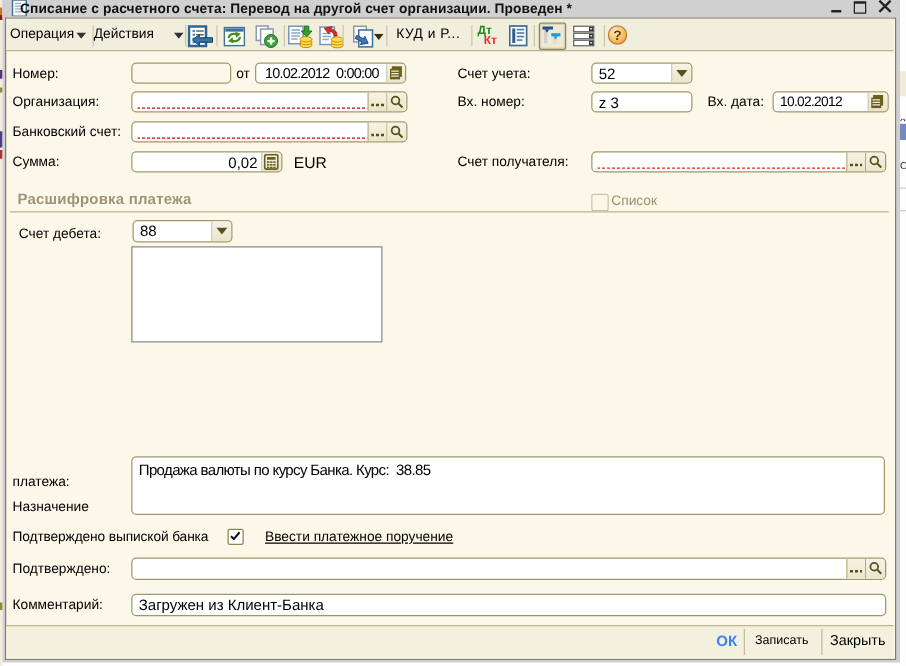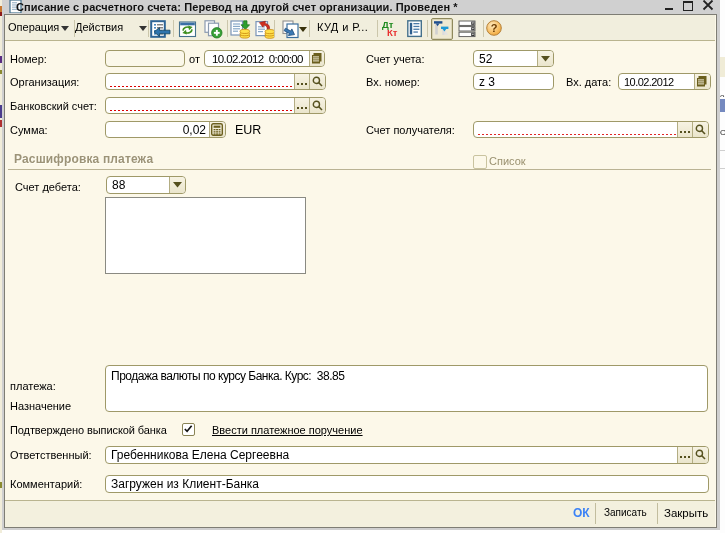--- a/index.html
+++ b/index.html
@@ -336,23 +336,22 @@
 </div>
 
 <div class="lbl" style="left:10px;top:424px;font-size:11px;letter-spacing:-0.1px;">Подтверждено выпиской банка</div>
 <div class="abs" style="left:182px;top:423px;width:11px;height:11px;border:1px solid #8a8456;border-radius:2px;background:#fff;">
   <svg width="10" height="10" viewBox="0 0 11 11" style="position:absolute;left:0px;top:0px;">
     <path d="M2 5.5 L4.5 8 L9.5 2" fill="none" stroke="#111" stroke-width="1.8"></path>
   </svg>
 </div>
 <div class="abs" style="left:212px;top:424px;font-size:11px;color:#000;text-decoration:underline;">Ввести платежное поручение</div>
 
-<div class="lbl" style="left:10px;top:449px;">Ответственный:</div>
+<div class="lbl" style="left:10px;top:449px;">Подтверждено:</div>
 <div class="fld" style="left:105px;top:446px;width:602px;height:16px;">
-  <div class="txt">Гребенникова Елена Сергеевна</div>
   <div class="btnin" style="right:15px;width:15px;">
     <div style="position:absolute;left:2px;top:9px;width:11px;height:2px;background:repeating-linear-gradient(90deg,#55501e 0,#55501e 2px,transparent 2px,transparent 4px);"></div>
   </div>
   <div class="btnin" style="right:0;width:15px;border-radius:0 3px 3px 0;">
     <svg width="11" height="11" viewBox="0 0 11 11" style="position:absolute;left:2px;top:2px;">
       <circle cx="4.4" cy="4.4" r="3.1" fill="none" stroke="#55501e" stroke-width="1.4"></circle>
       <path d="M6.8 6.8 L10 10" stroke="#55501e" stroke-width="1.6"></path>
     </svg>
   </div>
 </div>

